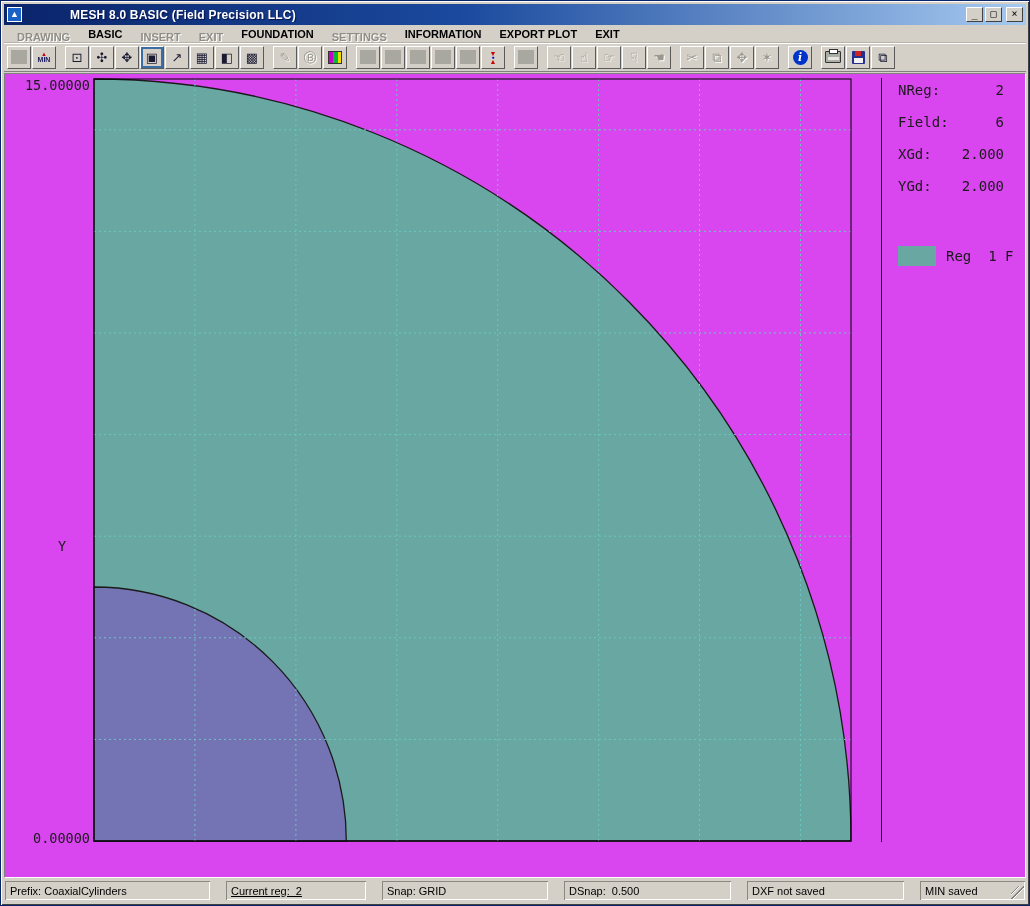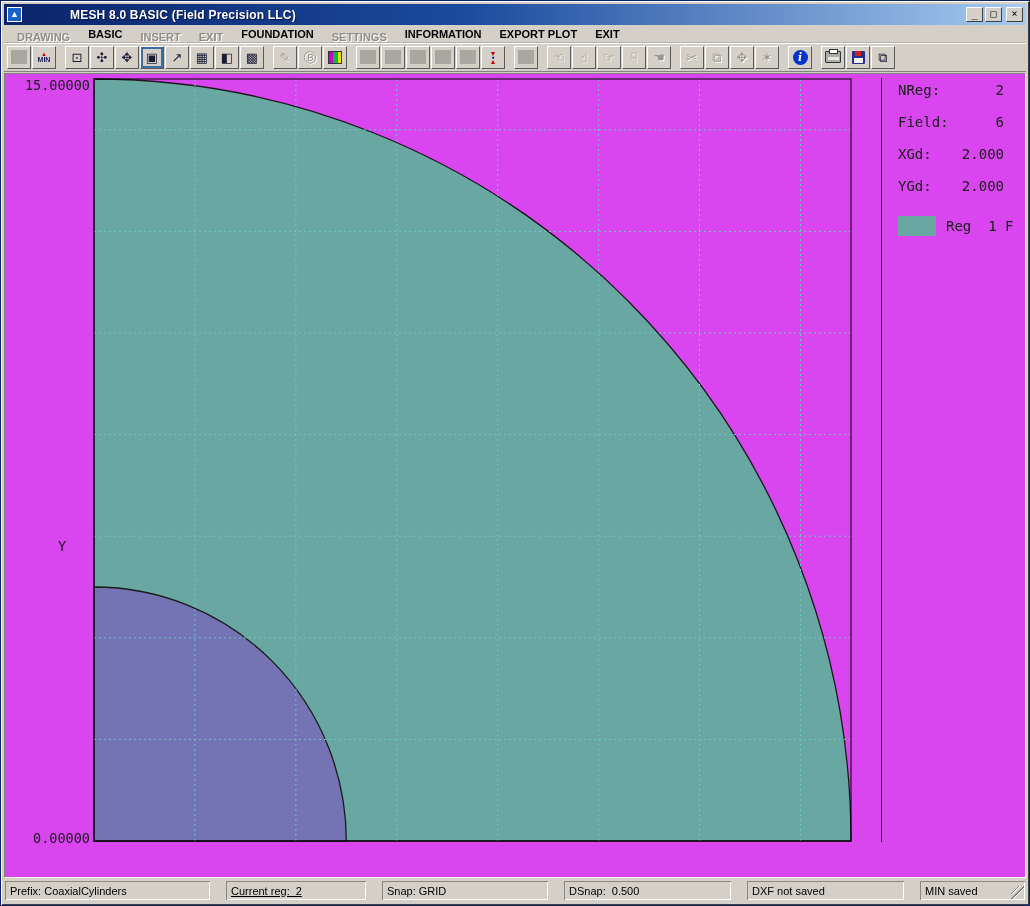--- a/index.html
+++ b/index.html
@@ -63,21 +63,21 @@
   
   .canvas{ flex:1 1 auto; background:#d946ef; position:relative; margin-top:1px;
     border:1px solid; border-color:#808080 #fff #fff #808080; overflow:hidden;}
   .plot-svg{ position:absolute; left:0; top:0; }
   .infopanel{ position:absolute; left:884px; top:0; width:136px; height:100%;
     font-family:"DejaVu Sans Mono",monospace; font-size:14px; color:#1a1a1a;}
   .readout{ height:32px; display:flex; align-items:flex-start; padding-left:9px;}
   .readout .rl{ display:inline-block; width:60px; }
   .readout .rv{ display:inline-block; width:46px; text-align:right;}
   .readouts{ padding-top:8px;}
-  .legend{ }
+  .legend{ margin-top:30px; }
   .legend-row{ display:flex; align-items:center; height:31px; padding-left:9px;}
   .swatch{ width:38px; height:20px; margin-right:10px; }
   .legend-label{ white-space:pre; font-size:14px;}
   
   .statusbar{ height:24px; flex:0 0 auto; display:flex; align-items:center; gap:16px;
     padding:2px 1px 1px 1px; background:#d4d0c8;}
   .spanel{ height:19px; background:#d4d0c8; font-size:11px; color:#000; white-space:pre;
     box-shadow: inset 1px 1px 0 #8a887f, inset -1px -1px 0 #ffffff;
     display:flex; align-items:center; padding-left:5px; overflow:hidden;}
   .w1{width:205px;} .w2{width:140px;text-decoration:underline;} .w3{width:166px;} .w4{width:167px;} .w5{width:157px;}

